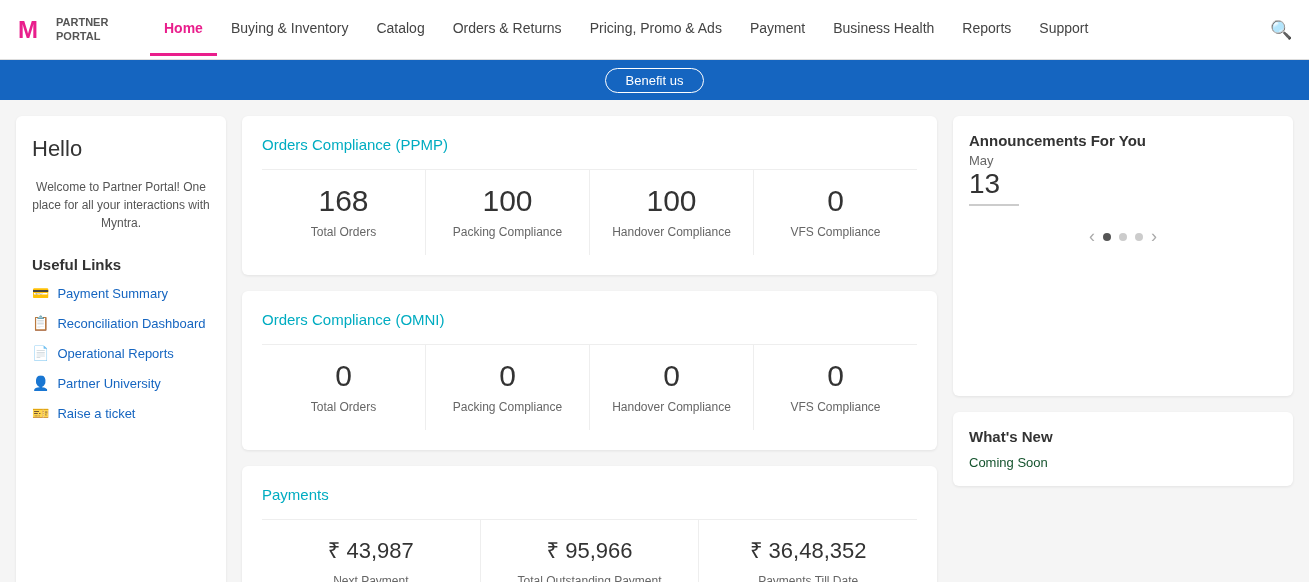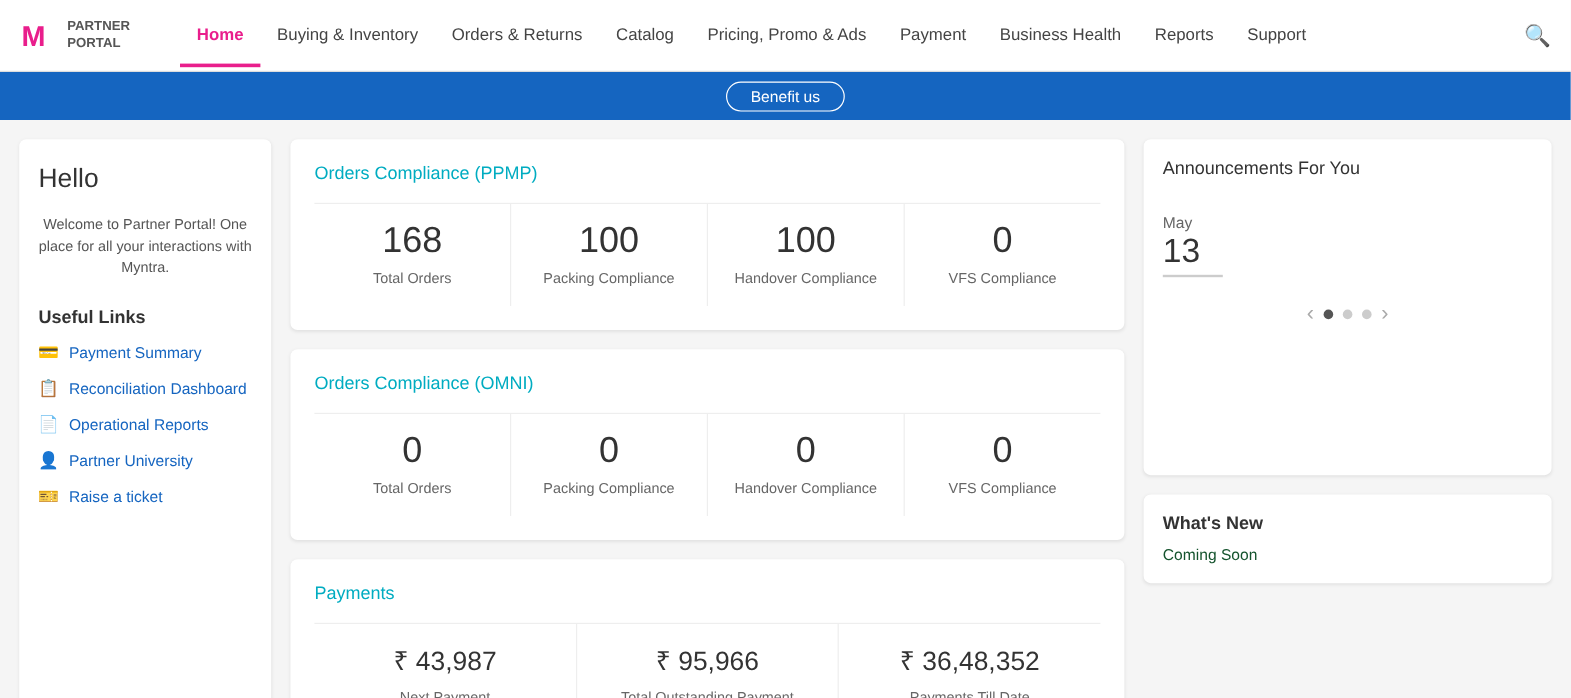--- a/index.html
+++ b/index.html
@@ -203,22 +203,22 @@
     
     .announcements-card {
       background: #fff;
       border-radius: 6px;
       padding: 16px;
       box-shadow: 0 1px 3px rgba(0,0,0,0.08);
       min-height: 280px;
     }
     .announcements-title {
       font-size: 15px;
-      font-weight: 400;
-      margin-bottom: 29px;
+      font-weight: 700;
+      margin-bottom: 4px;
     }
     .announcement-date-area {
       display: flex;
       gap: 24px;
       align-items: flex-start;
     }
     .date-block {
       min-width: 50px;
     }
     .date-month {
@@ -292,22 +292,22 @@
       <text x="2" y="24" font-size="24" font-weight="bold" fill="#e91e8c">M</text>
     </svg>
     <div class="logo-text">
       <div>PARTNER</div>
       <div>PORTAL</div>
     </div>
   </div>
   <ul class="nav-links">
     <li class="active">Home</li>
     <li>Buying &amp; Inventory</li>
+    <li>Catalog</li>
     <li>Orders &amp; Returns</li>
-    <li>Catalog</li>
     <li>Pricing, Promo &amp; Ads</li>
     <li>Payment</li>
     <li>Business Health</li>
     <li>Reports</li>
     <li>Support</li>
   </ul>
   <span class="search-icon-nav">🔍</span>
 </nav>
 
 <div class="banner">

